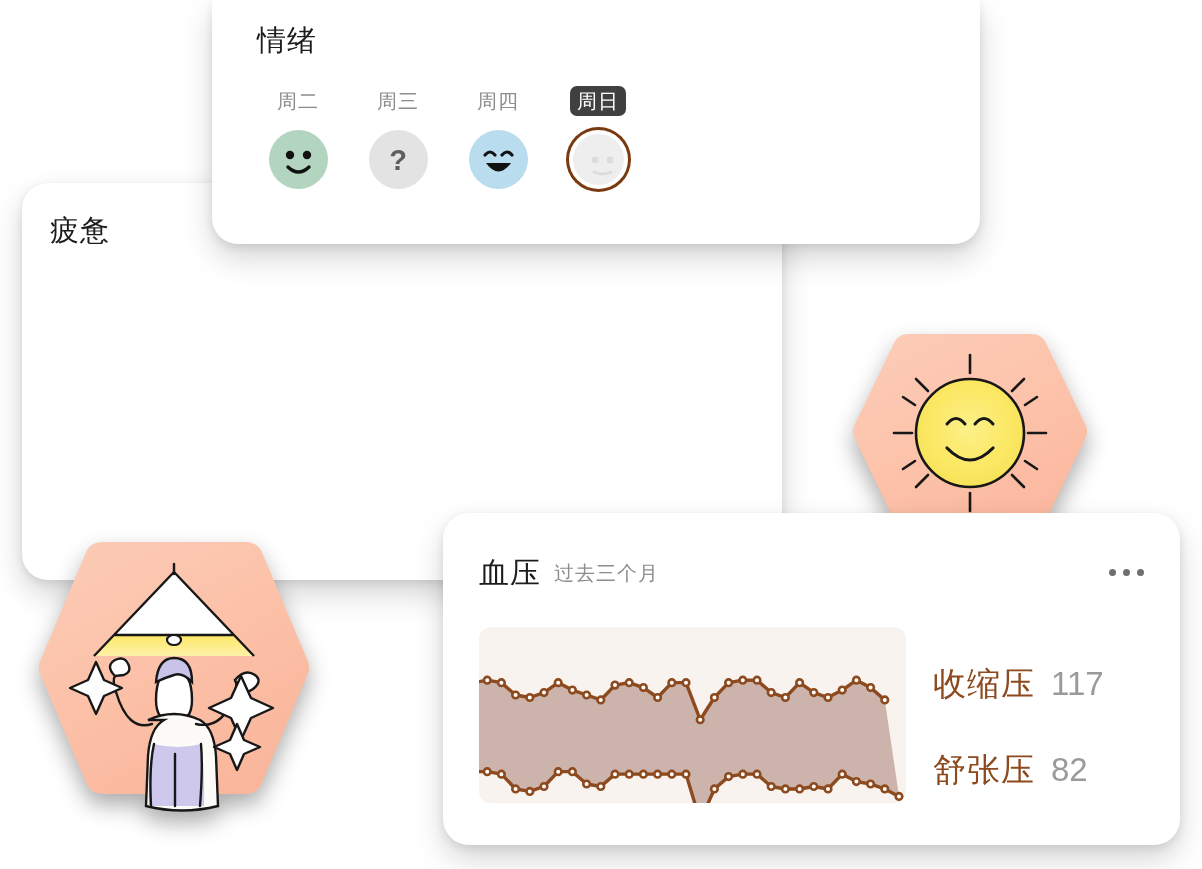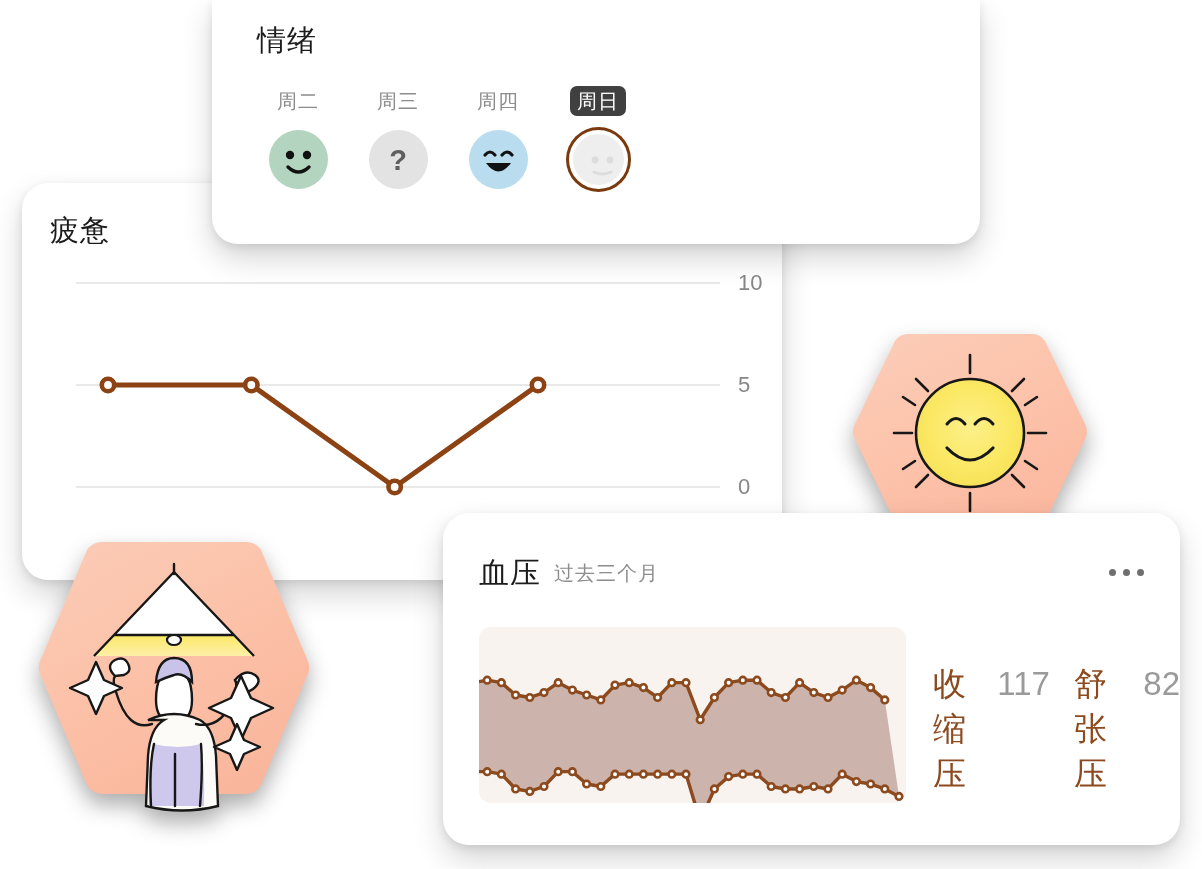--- a/index.html
+++ b/index.html
@@ -178,21 +178,21 @@
     height: 176px;
     background: #f9f3ef;
     border-radius: 12px;
     overflow: hidden;
   }
   #bp-readings {
     position: absolute;
     left: 490px;
     top: 132px;
     display: flex;
-    flex-direction: row;
+    flex-direction: column;
     gap: 24px;
   }
   .bp-row {
     display: flex;
     align-items: baseline;
     gap: 16px;
   }
   .bp-name {
     font-size: 33px;
     color: #8c4a1e;
@@ -224,38 +224,20 @@
     z-index: 45;
   }
 </style>
 </head>
 <body>
 
 <div id="stage">
 
   <div class="card" id="fatigue-card">
     <div id="fatigue-title">疲惫</div>
-    <div id="fatigue-plot">
-      <svg width="700" height="240" viewBox="0 0 700 240">
-
-        <line x1="28" y1="8" x2="672" y2="8" stroke="#e2e2e2" stroke-width="1.5"></line>
-        <line x1="28" y1="110" x2="672" y2="110" stroke="#e2e2e2" stroke-width="1.5"></line>
-        <line x1="28" y1="212" x2="672" y2="212" stroke="#e2e2e2" stroke-width="1.5"></line>
-        <g id="fatigue-series">
-            <path d="M60 110 L203.33333333333331 110 L346.66666666666663 212 L490 110" fill="none" stroke="#8c4213" stroke-width="5" stroke-linejoin="round" stroke-linecap="round"></path>
-            <circle cx="60" cy="110" r="6.2" fill="#ffffff" stroke="#8c4213" stroke-width="4.6"></circle>
-            <circle cx="203.33333333333331" cy="110" r="6.2" fill="#ffffff" stroke="#8c4213" stroke-width="4.6"></circle>
-            <circle cx="346.66666666666663" cy="212" r="6.2" fill="#ffffff" stroke="#8c4213" stroke-width="4.6"></circle>
-            <circle cx="490" cy="110" r="6.2" fill="#ffffff" stroke="#8c4213" stroke-width="4.6"></circle>
-          </g>
-      </svg>
-      <div class="y-tick-label" style="top:8px">10</div>
-      <div class="y-tick-label" style="top:110px">5</div>
-      <div class="y-tick-label" style="top:212px">0</div>
-    </div>
   </div>
 
   <div class="card" id="mood-card">
     <div id="mood-title">情绪</div>
     <div id="mood-days">
         <div class="day-col">
           <div class="day-label">周二</div>
           <div class="face green">
             <svg width="59" height="59" viewBox="0 0 59 59">
               <circle cx="21" cy="25" r="4.2" fill="#111"></circle>

